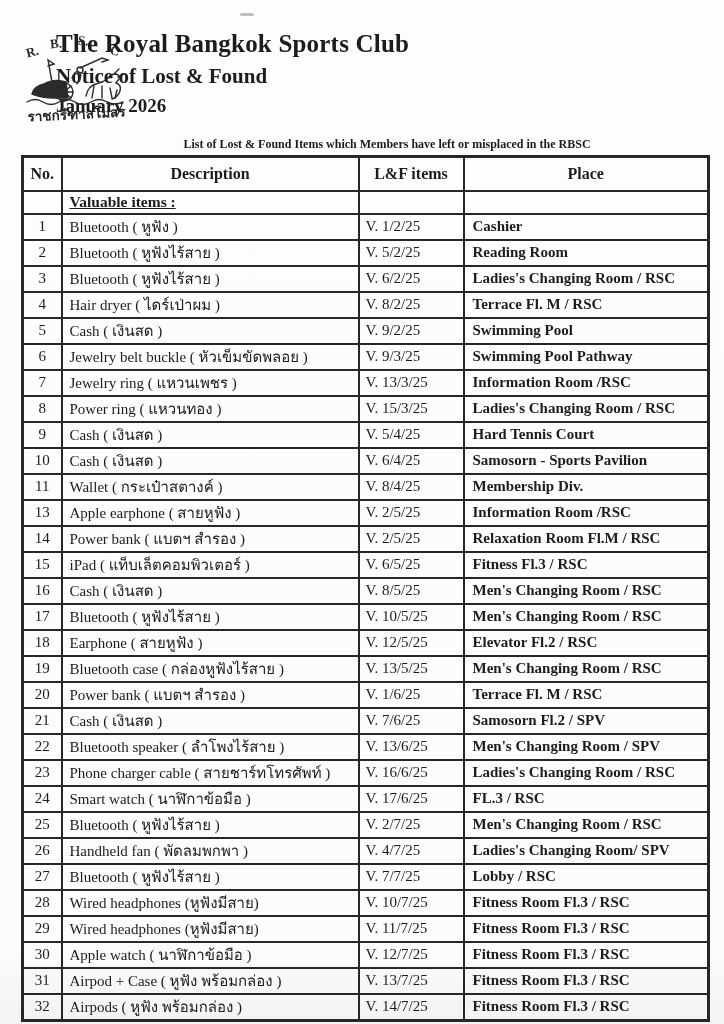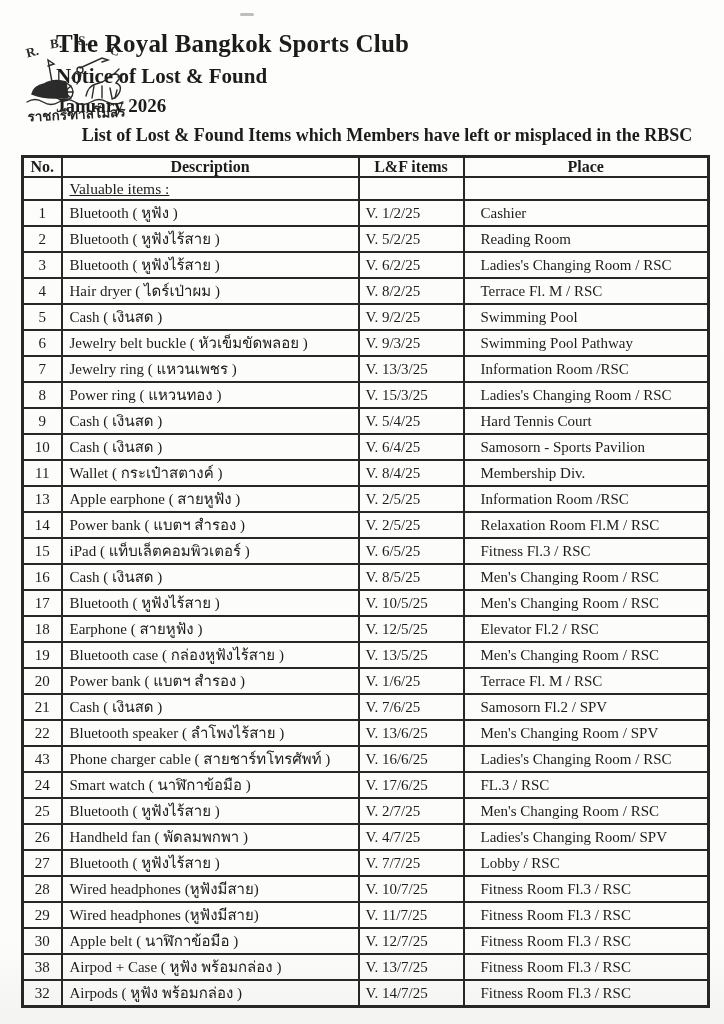--- a/index.html
+++ b/index.html
@@ -38,48 +38,48 @@
     position:absolute; bottom:0px; left:0; width:105px;
     text-align:center; font-size:13.5px; font-weight:bold; color:#262626;
     transform:rotate(-3deg);
     font-family:"DejaVu Sans", sans-serif;
   }
   .titles { padding-top:30px; margin-left:56px; }
   .title   { font-size:25px; font-weight:bold; letter-spacing:.2px; }
   .subtitle{ font-size:21px; font-weight:bold; margin-top:6px; }
   .period  { font-size:19px; font-weight:bold; margin-top:6px; }
   .desc-line {
-    text-align:center; margin-left:50px; margin-top:8px;
-    font-size:18px; font-weight:bold;
+    text-align:center; margin-left:50px; margin-top:20px;
+    font-size:12px; font-weight:bold;
   }
   
   table {
     border-collapse:collapse;
     position:absolute; left:21px; top:155px;
     width:686px; table-layout:fixed;
     font-size:15px;
   }
   col.c-no    { width:39px;  }
   col.c-desc  { width:297px; }
   col.c-lf    { width:105px; }
   col.c-place { width:245px; }
   th, td { border:2px solid #272727; overflow:hidden; white-space:nowrap; }
   table { border:3px solid #272727; }
   thead th {
-    height:20px; font-size:16px; font-weight:bold; text-align:center;
+    height:34px; font-size:16px; font-weight:bold; text-align:center;
     vertical-align:middle; padding:0 2px;
   }
   tbody td { height:23.9px; vertical-align:middle; }
   td.td-no    { text-align:center; font-size:15px; }
   td.td-desc  { padding-left:7px; }
   td.td-lf    { padding-left:6px;margin-left:12px; }
-  td.td-place { padding-left:16px; }
+  td.td-place { padding-left:8px;font-weight:bold; }
   tr.section-row td { height:23px; }
   .section-label-text {
-    font-weight:normal; text-decoration:underline; font-size:15.5px;
+    font-weight:bold; text-decoration:underline; font-size:15.5px;
   }
   
   td.td-desc { font-family:"Liberation Serif","DejaVu Sans",serif; }
 </style>
 </head>
 <body>
 
 <div class="page">
   <div class="scan-dash"></div>
 
@@ -270,21 +270,21 @@
           <td class="td-lf">V. 7/6/25</td>
           <td class="td-place">Samosorn Fl.2 / SPV</td>
         </tr>
         <tr>
           <td class="td-no">22</td>
           <td class="td-desc">Bluetooth speaker ( ลำโพงไร้สาย )</td>
           <td class="td-lf">V. 13/6/25</td>
           <td class="td-place">Men's Changing Room / SPV</td>
         </tr>
         <tr>
-          <td class="td-no">43</td>
+          <td class="td-no">23</td>
           <td class="td-desc">Phone charger cable ( สายชาร์ทโทรศัพท์ )</td>
           <td class="td-lf">V. 16/6/25</td>
           <td class="td-place">Ladies's Changing Room / RSC</td>
         </tr>
         <tr>
           <td class="td-no">24</td>
           <td class="td-desc">Smart watch ( นาฬิกาข้อมือ )</td>
           <td class="td-lf">V. 17/6/25</td>
           <td class="td-place">FL.3 / RSC</td>
         </tr>
@@ -313,26 +313,26 @@
           <td class="td-place">Fitness Room Fl.3 / RSC</td>
         </tr>
         <tr>
           <td class="td-no">29</td>
           <td class="td-desc">Wired headphones (หูฟังมีสาย)</td>
           <td class="td-lf">V. 11/7/25</td>
           <td class="td-place">Fitness Room Fl.3 / RSC</td>
         </tr>
         <tr>
           <td class="td-no">30</td>
-          <td class="td-desc">Apple belt ( นาฬิกาข้อมือ )</td>
+          <td class="td-desc">Apple watch ( นาฬิกาข้อมือ )</td>
           <td class="td-lf">V. 12/7/25</td>
           <td class="td-place">Fitness Room Fl.3 / RSC</td>
         </tr>
         <tr>
-          <td class="td-no">38</td>
+          <td class="td-no">31</td>
           <td class="td-desc">Airpod + Case ( หูฟัง พร้อมกล่อง )</td>
           <td class="td-lf">V. 13/7/25</td>
           <td class="td-place">Fitness Room Fl.3 / RSC</td>
         </tr>
         <tr>
           <td class="td-no">32</td>
           <td class="td-desc">Airpods  ( หูฟัง พร้อมกล่อง )</td>
           <td class="td-lf">V. 14/7/25</td>
           <td class="td-place">Fitness Room Fl.3 / RSC</td>
         </tr>

